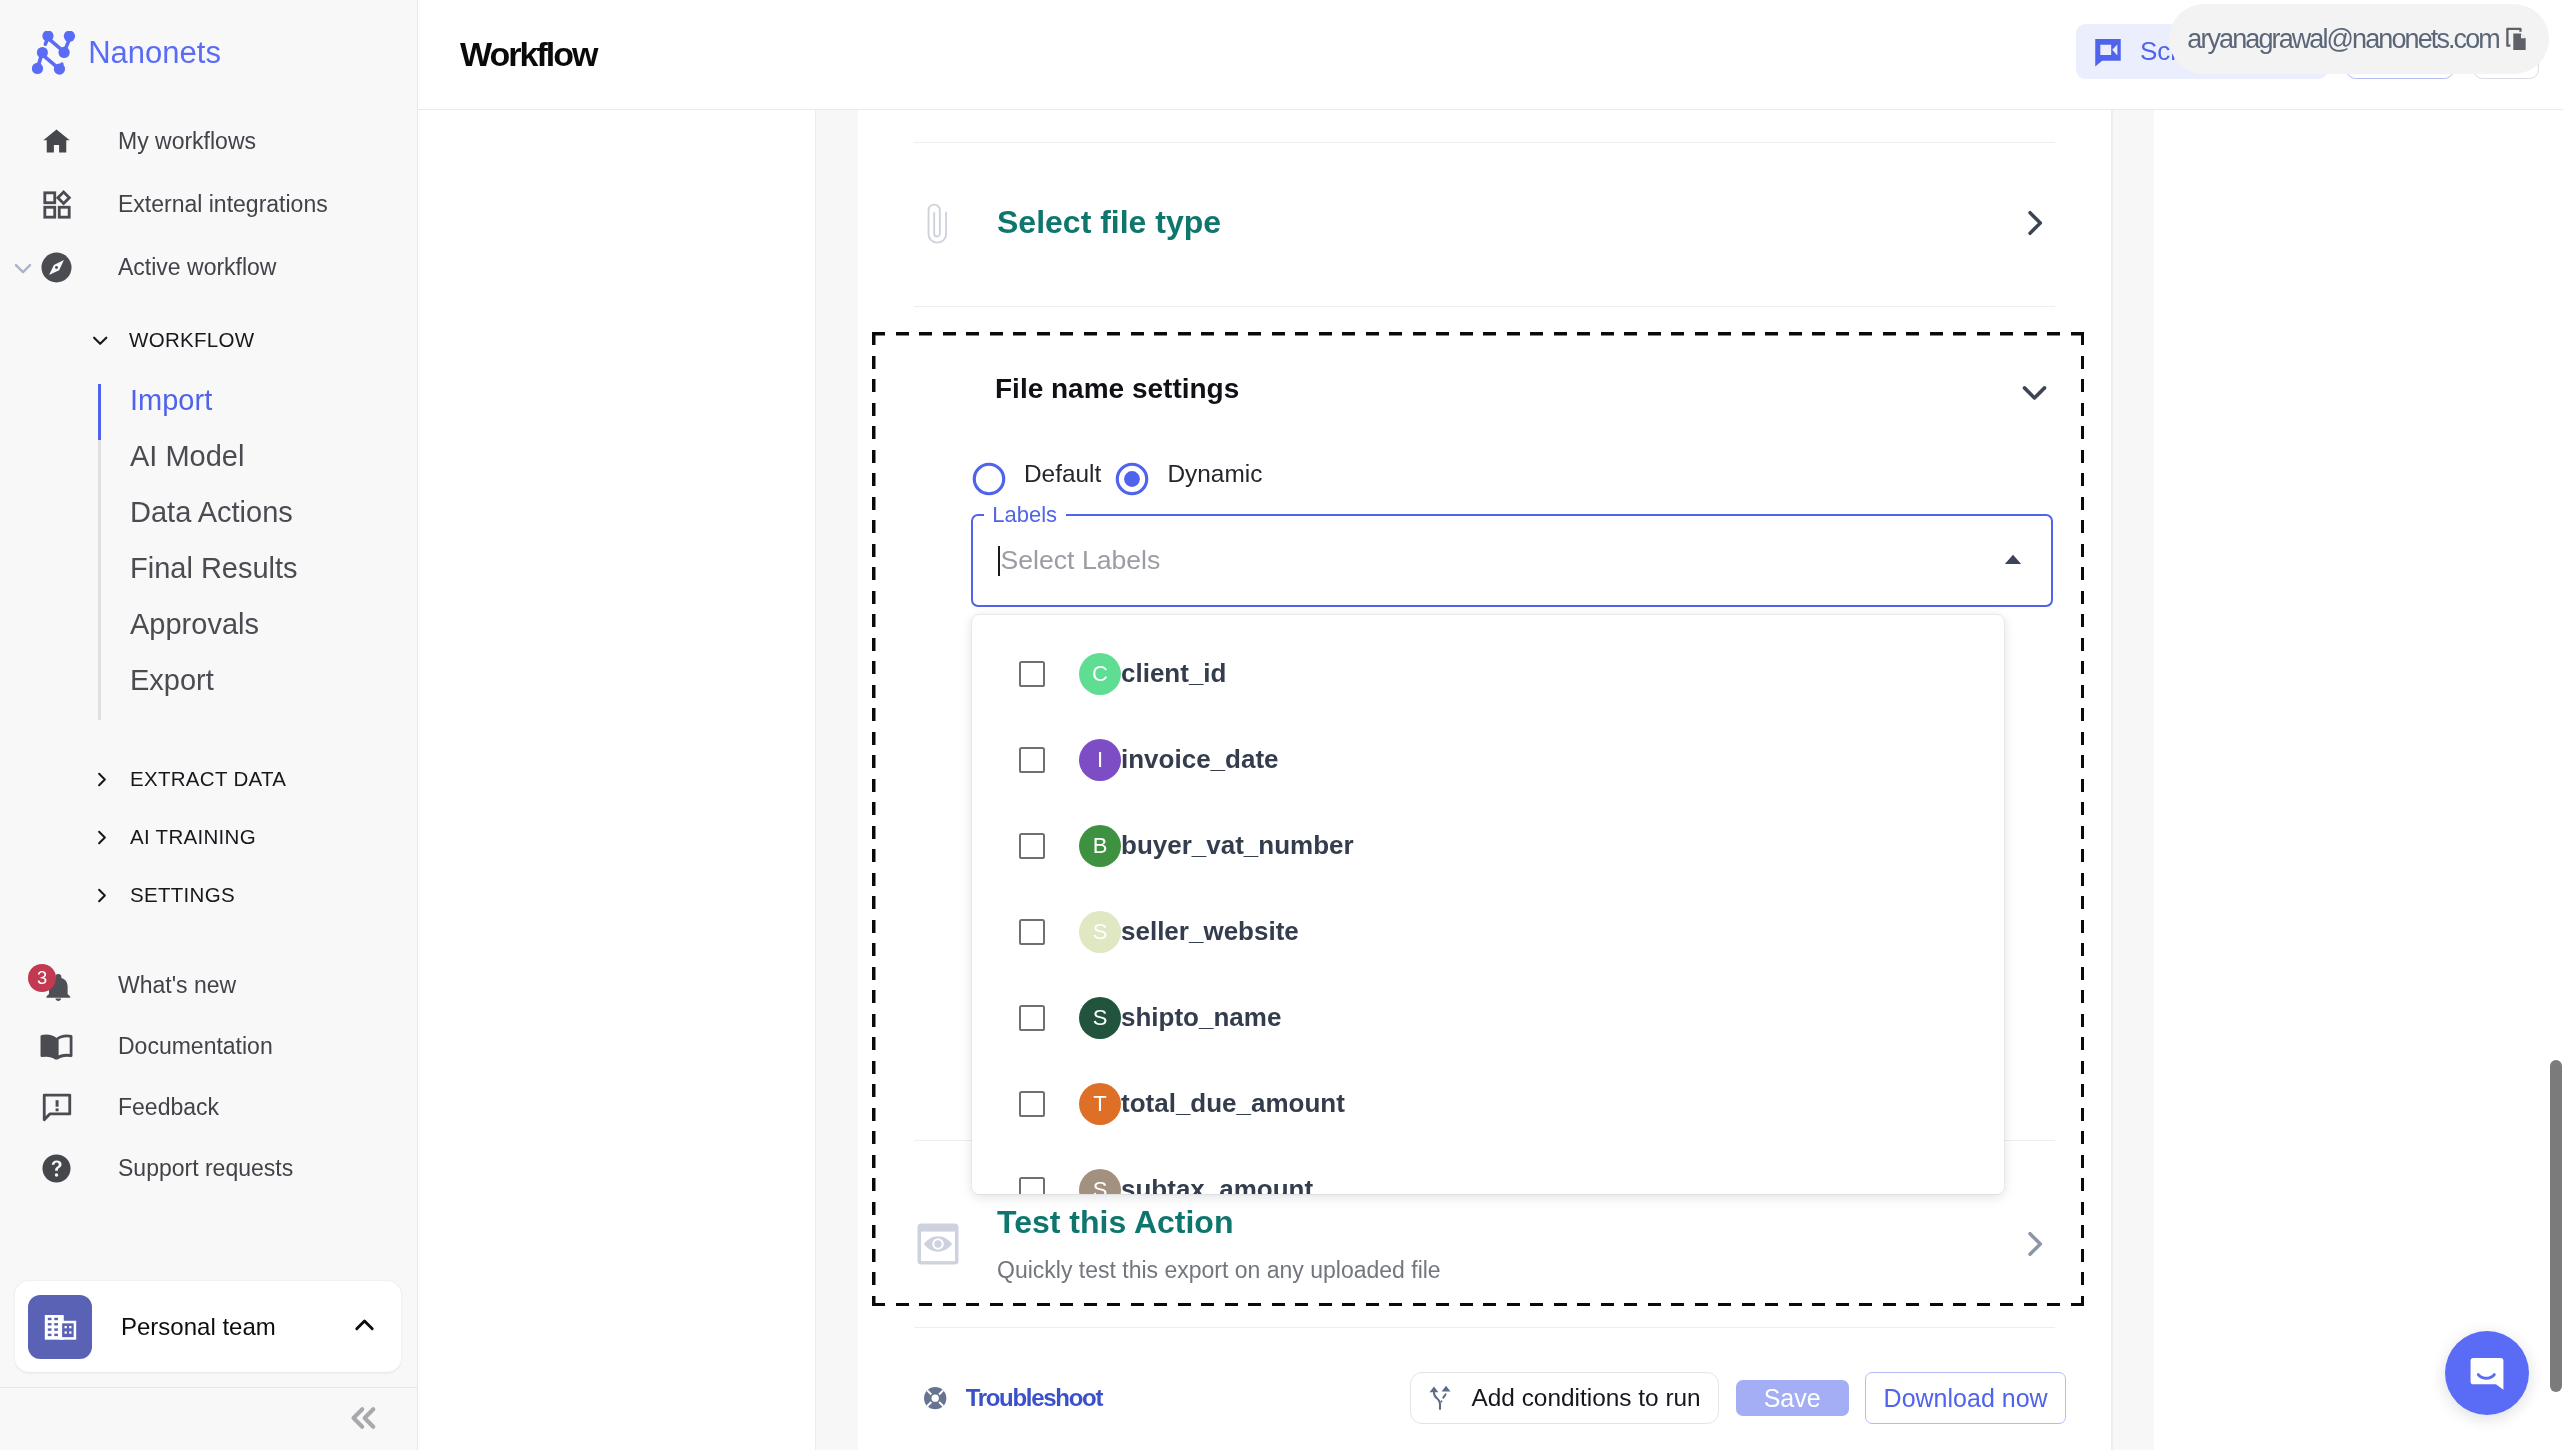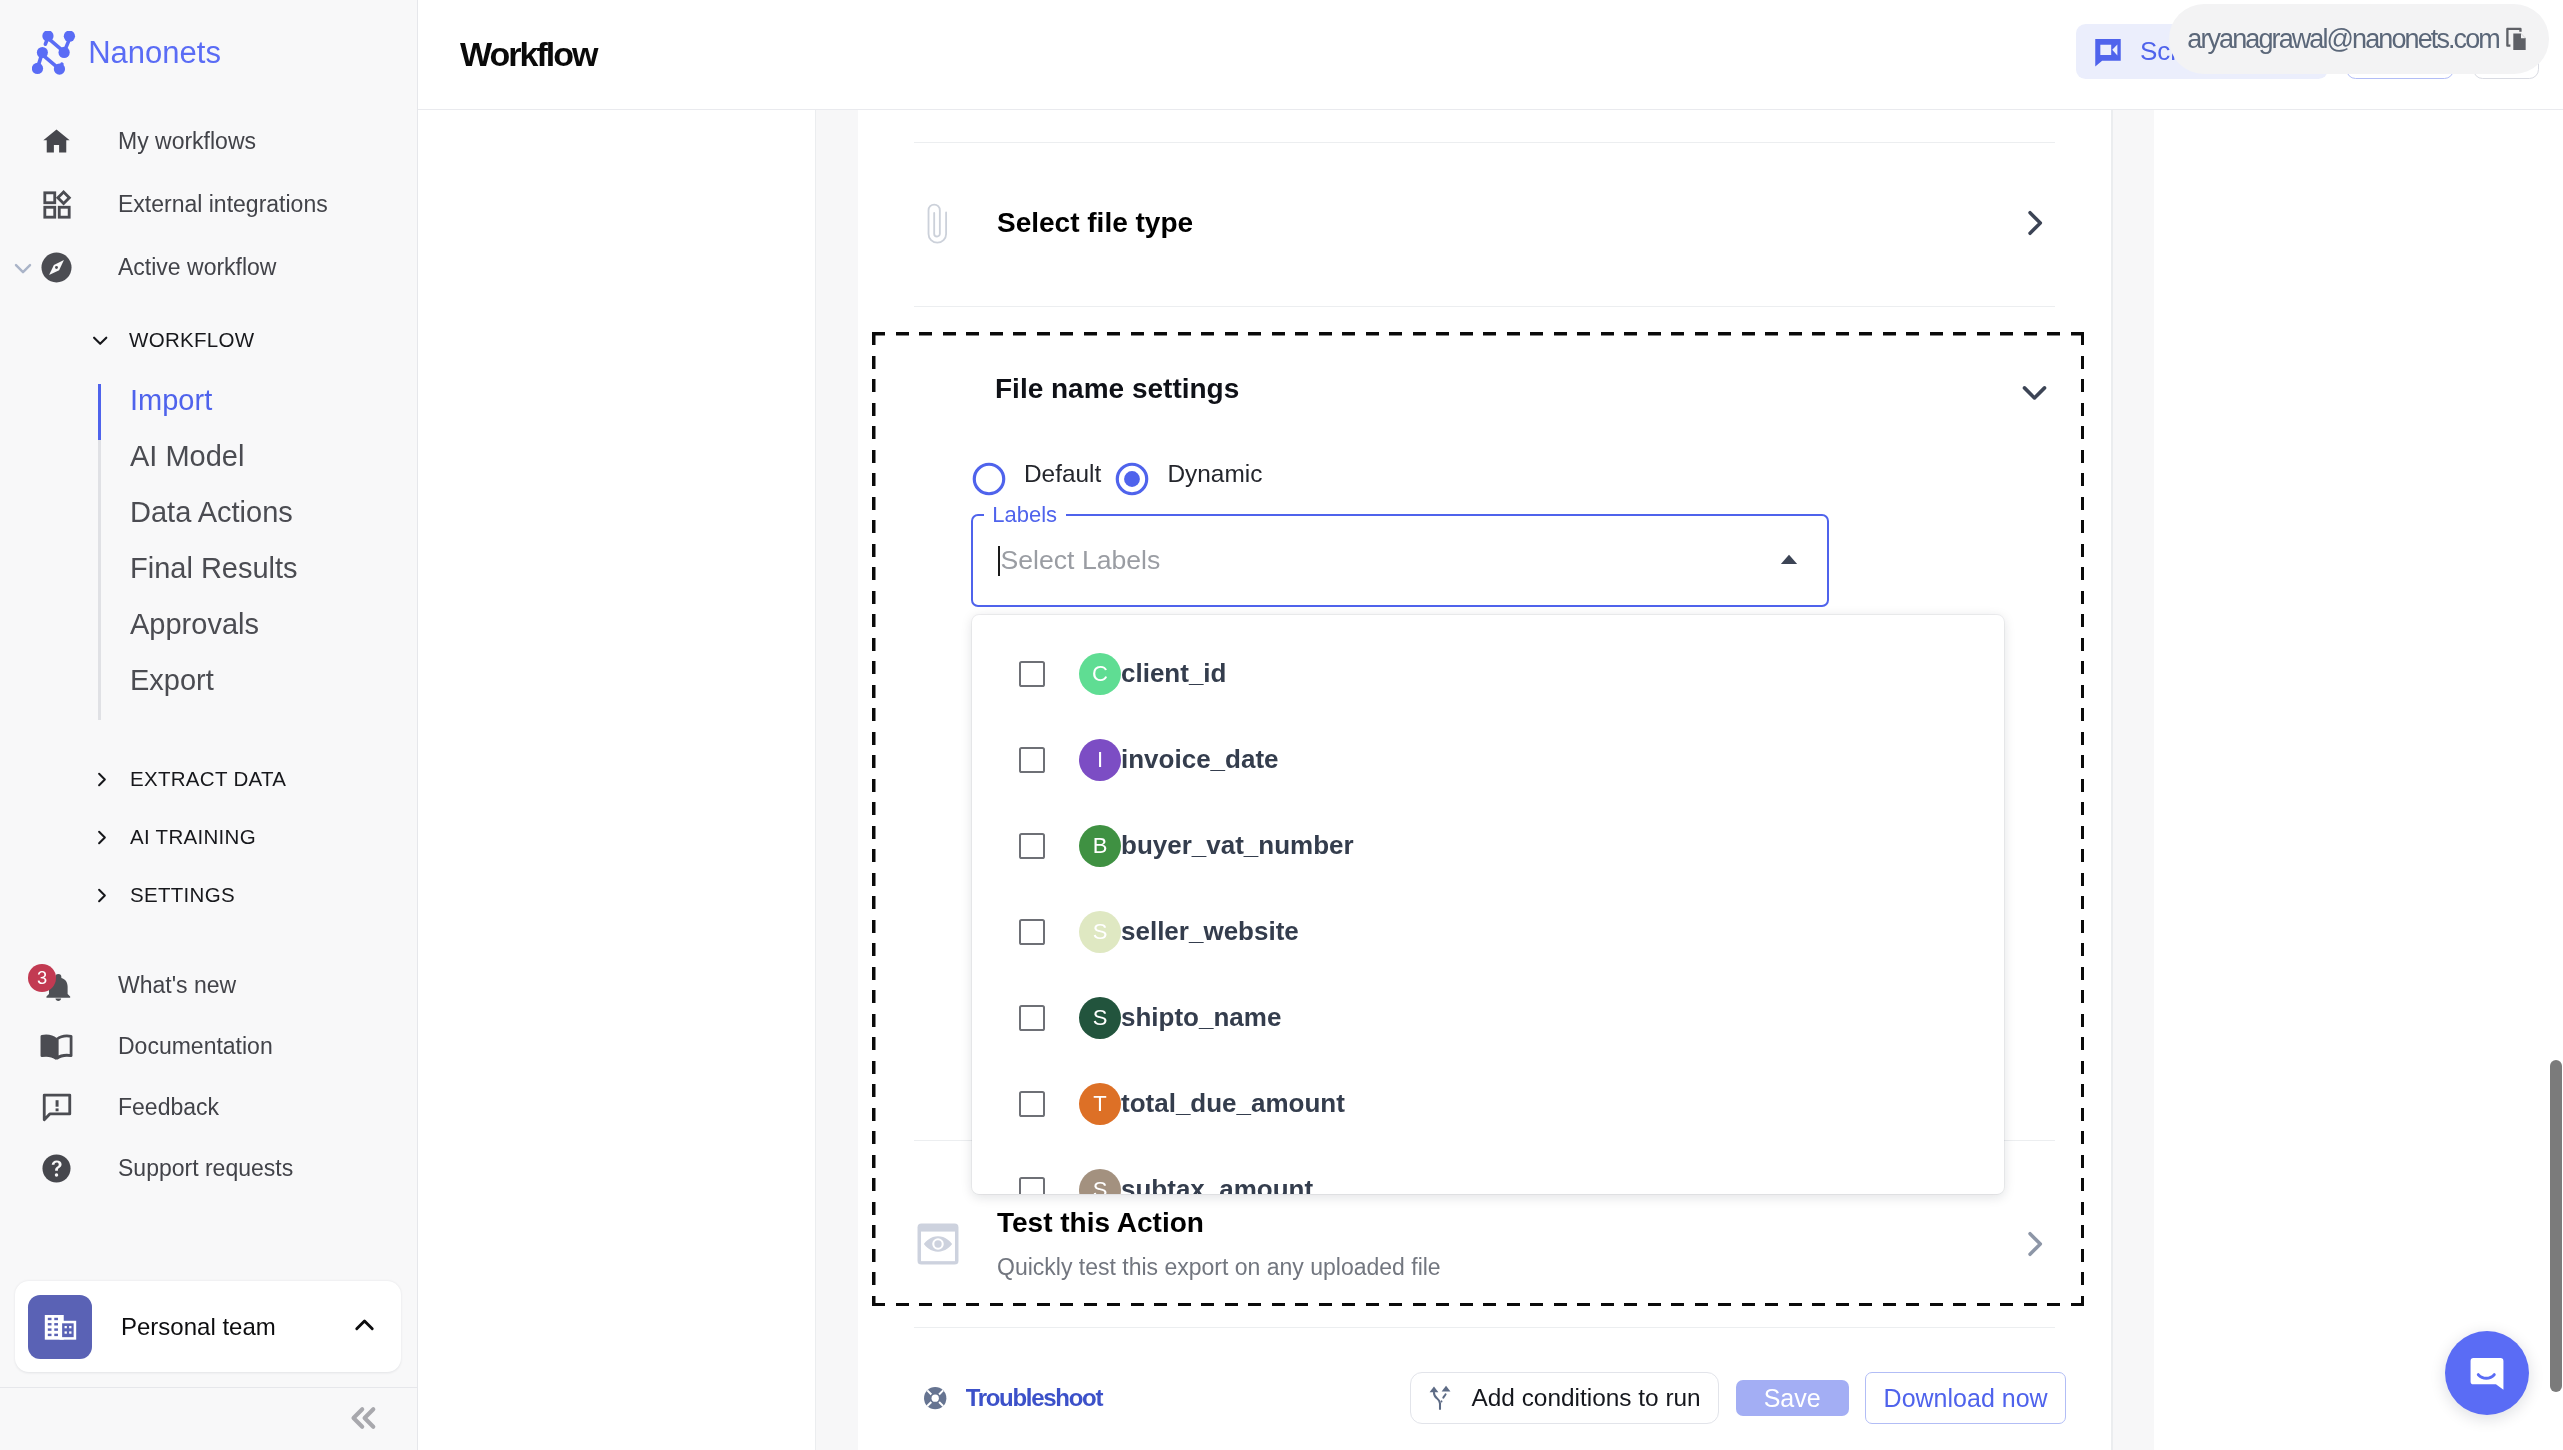--- a/index.html
+++ b/index.html
@@ -52,42 +52,42 @@
   .lspacer{width:398px;flex:0 0 398px;background:#fff;border-right:0.9px solid #ebedef;}
   .gutter{width:42px;background:#f7f7f8;flex:0 0 42px;}
   .gutter.r{border-left:0.9px solid #ebedef;}
   .rspacer{flex:1;background:#fff;position:relative;}
   .card{width:1254px;flex:0 0 1254px;background:#fff;display:flex;flex-direction:column;min-width:0;position:relative;border-right:0.9px solid #ebedef;}
   .cardbody{flex:1;position:relative;overflow:hidden;}
 
   .hr{position:absolute;left:56px;right:56px;height:0.9px;background:#eceef0;}
   .row{position:absolute;left:0;right:0;display:flex;align-items:center;padding:0 58px 0 55px;cursor:pointer;}
   .row-ico{width:49px;flex:0 0 49px;display:flex;align-items:center;justify-content:center;margin-right:35px;}
-  .row-title{font-size:28px;font-weight:700;color:#000000;}
+  .row-title{font-size:32px;font-weight:700;color:#0f766e;}
   .row-sub{font-size:23px;color:#72767f;margin-top:15.7px;}
   .chev{margin-left:auto;display:flex;align-items:center;}
 
   .dashbox{position:absolute;left:872px;top:332px;width:1212px;height:974px;z-index:5;pointer-events:none;
     background-image:
       repeating-linear-gradient(to right,#0a0a0a 0 13px,transparent 13px 23.5px),
       repeating-linear-gradient(to right,#0a0a0a 0 13px,transparent 13px 23.5px),
       repeating-linear-gradient(to bottom,#0a0a0a 0 13px,transparent 13px 23.5px),
       repeating-linear-gradient(to bottom,#0a0a0a 0 13px,transparent 13px 23.5px);
     background-size:100% 3.5px,100% 3.5px,3.5px 100%,3.5px 100%;
     background-position:0 0,0 100%,0 0,100% 0;
     background-repeat:no-repeat;}
 
   .fns{position:absolute;left:875px;top:336px;width:1205px;z-index:8;}
   .fns-head{display:flex;align-items:center;height:112px;padding:0 27px 0 120px;}
   .fns-title{font-size:28px;font-weight:700;color:#0f1117;margin-top:-7px;}
   .radios{display:flex;align-items:center;gap:12.2px;padding-left:95px;margin-top:12.2px;}
   .radio{display:flex;align-items:flex-start;gap:16px;cursor:pointer;}
   .radio .rl{font-size:24.4px;color:#24262c;}
 
-  .field{margin:13px 0 0 96px;width:858px;height:93px;border:2.6px solid #4f63ec;border-radius:7px;position:relative;display:flex;align-items:center;padding:0 23px 0 25px;}
+  .field{margin:13px 0 0 96px;width:1082px;height:93px;border:2.6px solid #4f63ec;border-radius:7px;position:relative;display:flex;align-items:center;padding:0 23px 0 25px;}
   .field-label{position:absolute;top:-14px;left:10.5px;background:#fff;padding:0 8.7px;font-size:22px;color:#4f63ec;line-height:26px;height:26px;}
   .caretbar{width:1.7px;height:30px;background:#1a1a1a;}
   .placeholder{font-size:26.6px;color:#9a9da3;margin-left:0.9px;}
   .field-arrow{margin-left:auto;}
 
   .dropdown{position:absolute;left:972px;top:615px;width:1032px;height:579px;padding-top:15.7px;background:#fff;border-radius:7px;box-shadow:0 2.6px 12.2px rgba(16,24,40,.13),0 0 0 0.9px rgba(16,24,40,.05);z-index:20;overflow:hidden;}
   .opt{display:flex;align-items:center;height:86px;padding-left:47px;gap:0;cursor:pointer;}
   .cb{width:26px;height:26px;border:2.6px solid #6e7076;border-radius:2.6px;flex:0 0 26px;}
   .avatar{width:42px;min-width:42px;height:42px;border-radius:50%;margin-left:34px;display:flex;align-items:center;justify-content:center;color:#fff;font-size:22px;line-height:1;flex:0 0 42px;align-self:center;}
   .opt-label{font-size:26px;font-weight:700;color:#343d4d;}

